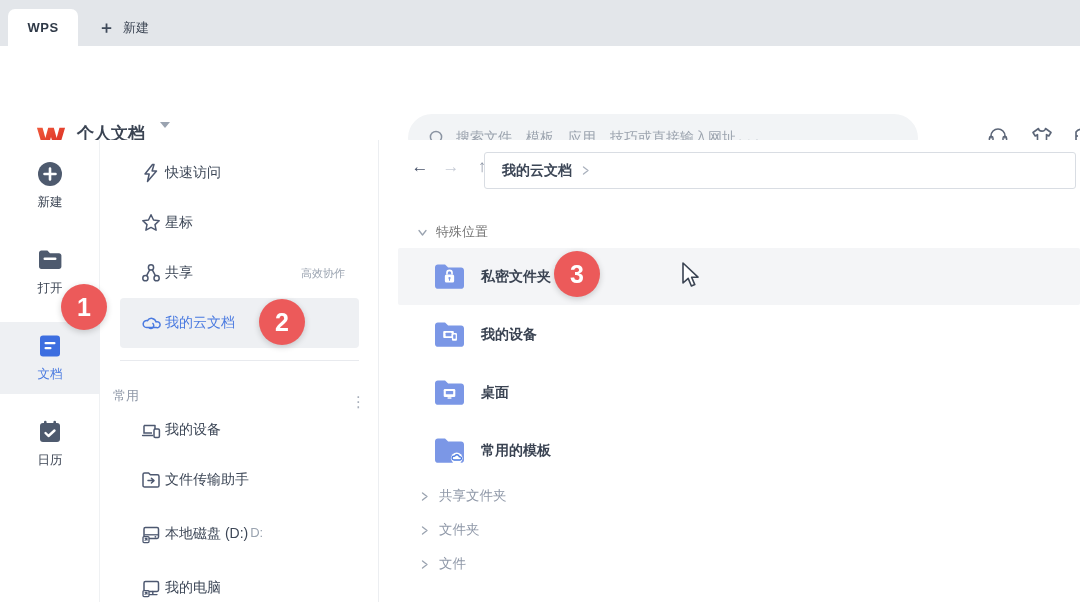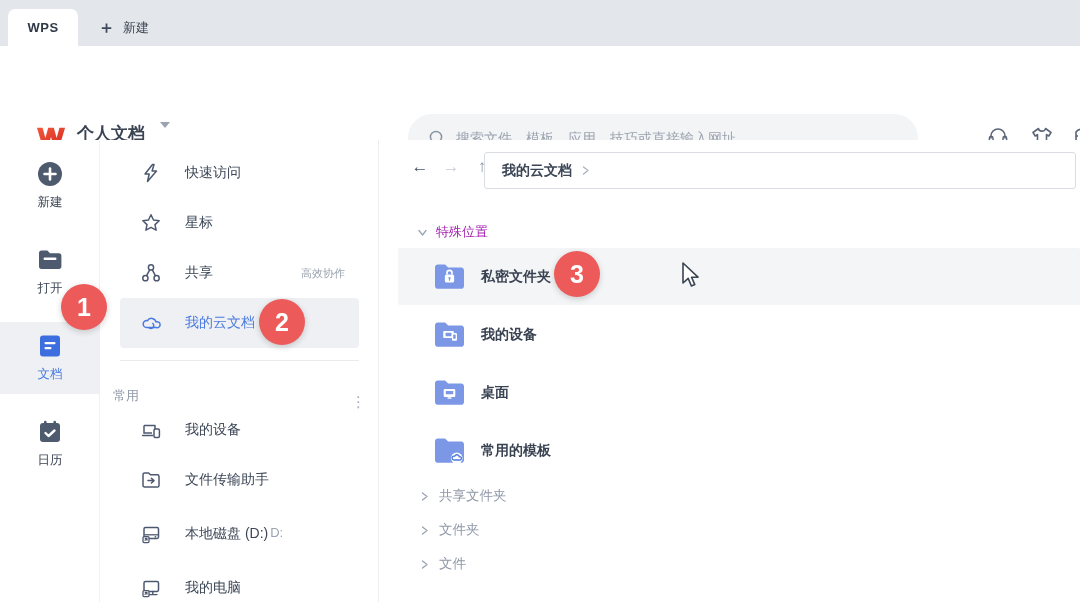--- a/index.html
+++ b/index.html
@@ -15,37 +15,37 @@
   .plus-glyph { font-size:17px; color:#3f4a5a; line-height:1; font-weight:bold; }
 
   
   .header { position:absolute; left:0; top:46px; width:1080px; height:94px; background:#fff; }
   .brand { position:absolute; left:36px; top:76px; display:flex; align-items:flex-start; gap:11px; }
   .wps-logo { width:30px; height:30px; }
   .workspace-title { font-size:17px; font-weight:bold; color:#3b4453; }
   .caret-down { width:0; height:0; border-left:5px solid transparent; border-right:5px solid transparent; border-top:6px solid #9aa3b0; margin-left:4px; }
   .searchbox { position:absolute; left:408px; top:68px; width:510px; height:48px; background:#f2f4f6; border-radius:24px;
     display:flex; align-items:center; padding-left:20px; gap:10px; }
-  .searchbox input { border:none; outline:none; background:transparent; font-size:14px; color:#0f172a; width:420px; font-family:Liberation Sans, sans-serif; }
+  .searchbox input { border:none; outline:none; background:transparent; font-size:14px; color:#0f172a; width:420px; font-family:Liberation Mono, monospace; }
   .searchbox input::placeholder { color:#9ba3ae; }
   .header-icons { position:absolute; right:0; top:78px; display:flex; align-items:center; gap:20px; width:100px; justify-content:flex-end; overflow:hidden; }
   .hicon { width:24px; height:24px; color:#5b6577; }
   .hicon.partial { width:12px; margin-right:-6px; }
 
   
   .rail { position:absolute; left:0; top:140px; width:100px; bottom:0; background:#fff; border-right:1px solid #eff1f3; padding-top:10px; }
   .rail-item { width:100px; height:72px; margin-bottom:14px; display:flex; flex-direction:column; align-items:center; justify-content:center; gap:7px; cursor:default; }
   .rail-item .ricon { width:26px; height:26px; }
   .rail-item .rlabel { font-size:12.5px; color:#3d4655; }
   .rail-item.selected { background:#eef0f3; }
   .rail-item.selected .rlabel { color:#4a7ae0; }
 
   
   .sidebar { position:absolute; left:101px; top:140px; width:277px; bottom:0; background:#fff; padding-top:8px; }
-  .side-item { position:relative; margin:0 19px 0 19px; height:50px; border-radius:4px; display:flex; align-items:center; padding:0 14px 0 21px; gap:24px; cursor:default; }
+  .side-item { position:relative; margin:0 19px 0 19px; height:50px; border-radius:4px; display:flex; align-items:center; padding:0 14px 0 21px; gap:4px; cursor:default; }
   .side-item .sicon { width:20px; height:20px; color:#4d5870; flex:none; }
   .side-item .slabel { font-size:14px; color:#3c4656; flex:1; white-space:nowrap; }
   .side-item .stag { font-size:11px; color:#9aa3b0; white-space:nowrap; }
   .side-item.selected { background:#eef0f3; }
   .side-item.selected .slabel { color:#4a7ae0; }
   .side-item.selected .sicon { color:#4a7ae0; }
   .side-divider { height:1px; background:#e8eaee; margin:12px 19px 10px 19px; }
   .side-section { display:flex; align-items:flex-end; justify-content:space-between; margin:0 10px; height:34px; padding:0 2px;gap:16px; }
   .side-section .sec-title { font-size:13px; color:#8f98a8; }
   .dots-v { font-size:15px; color:#a7aeba; letter-spacing:0; line-height:.5; cursor:default; }
@@ -56,21 +56,21 @@
   
   .main { position:absolute; left:378px; top:140px; right:0; bottom:0; background:#fff; border-left:1px solid #eceef1; }
   .toolbar { position:absolute; left:28px; top:14px; display:flex; align-items:center; gap:5px; }
   .nav-btn { width:26px; height:26px; display:flex; align-items:center; justify-content:center; font-size:17px; cursor:default; }
   .nav-back { color:#49536a; } .nav-fwd { color:#c7ccd6; } .nav-up { color:#8d95a5; }
   .breadcrumb-box { position:absolute; left:105px; top:12px; right:4px; height:37px; border:1px solid #d9dde3; border-radius:3px;
     display:flex; align-items:center; padding-left:17px; gap:9px; background:#fff; }
   .crumb { font-size:14px; font-weight:bold; color:#3c4656; cursor:default; }
 
   .content { position:absolute; left:0; top:72px; right:0; bottom:0; }
-  .section-head { display:flex; align-items:center; gap:9px; height:32px; padding-left:39px; color:#a21caf; font-size:13px; margin-top:4px; cursor:default; }
+  .section-head { display:flex; align-items:center; gap:9px; height:32px; padding-left:39px; color:#737373; font-size:13px; margin-top:4px; cursor:default; }
   .chev { width:9px; height:9px; color:#9aa3b0; flex:none; }
   .folder-row { position:relative; height:57px; display:flex; align-items:center; gap:15px; margin-left:19px; padding-left:35px; border-radius:2px; cursor:default; }
   .folder-row.hl { background:#f4f5f7; }
   .folder-row .ficon { width:33px; height:29px; flex:none; }
   .folder-row .flabel { font-size:14px; font-weight:bold; color:#3a4352; }
   .folder-row + .folder-row { margin-top:1px; }
   .group-row { display:flex; align-items:center; gap:10px; height:34px; padding-left:41px; color:#8f98a8; font-size:13.5px; cursor:default; }
   .group-row:first-of-type { margin-top:14px; }
 
   

